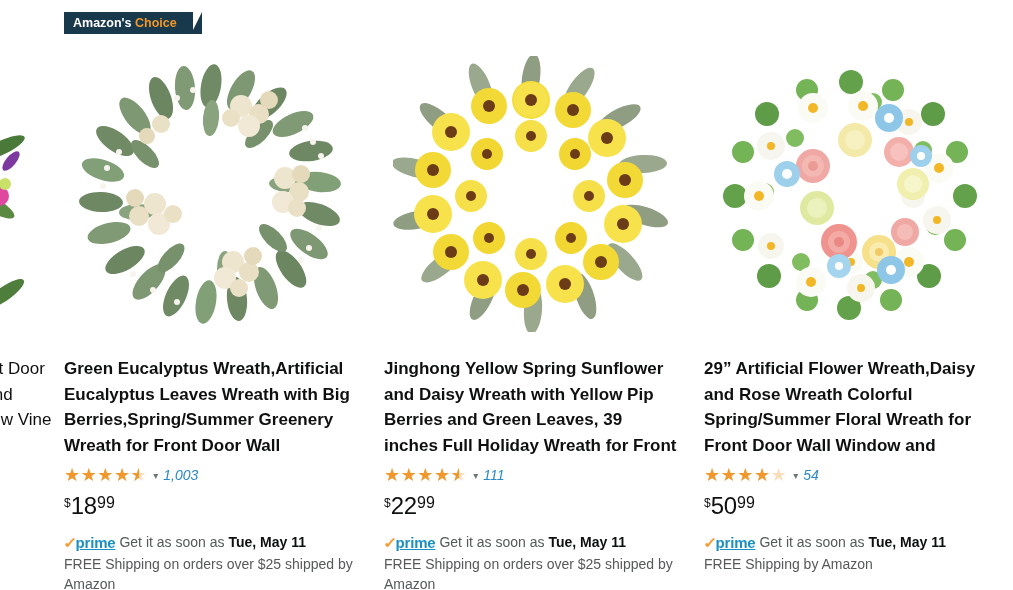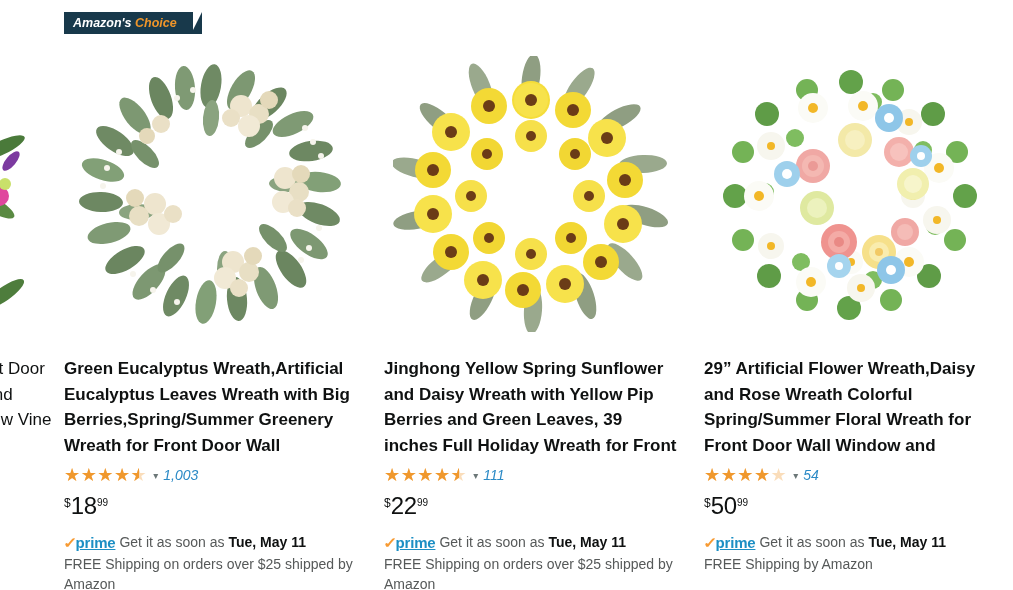--- a/index.html
+++ b/index.html
@@ -48,21 +48,20 @@
     padding: 0 0 0 4px;
     box-sizing: border-box;
   }
   .card-body { width: 294px; }
 
   
   .choice-badge-wrap {
     height: 44px;
     padding-top: 12px;
     box-sizing: border-box;
-    font-style: italic;
   }
   .choice-badge {
     display: inline-block;
     position: relative;
     background: #18394b;
     color: #ffffff;
     font-size: 12.5px;
     font-weight: bold;
     line-height: 22px;
     height: 22px;
@@ -167,21 +166,21 @@
     padding-top: 3px;
     font-weight: 400;
   }
   .price .whole {
     font-size: 24px;
     line-height: 24px;
     font-weight: 400;
     letter-spacing: -0.2px;
   }
   .price .frac {
-    font-size: 10px;
+    font-size: 16px;
     line-height: 12px;
     padding-top: 3px;
     font-weight: 400;
   }
 
   
   .delivery-block { font-size: 14px; line-height: 20px; color: #565959; }
   .delivery-line1 { margin-bottom: 1px; white-space: nowrap; }
   .prime-logo {
     display: inline-block;

